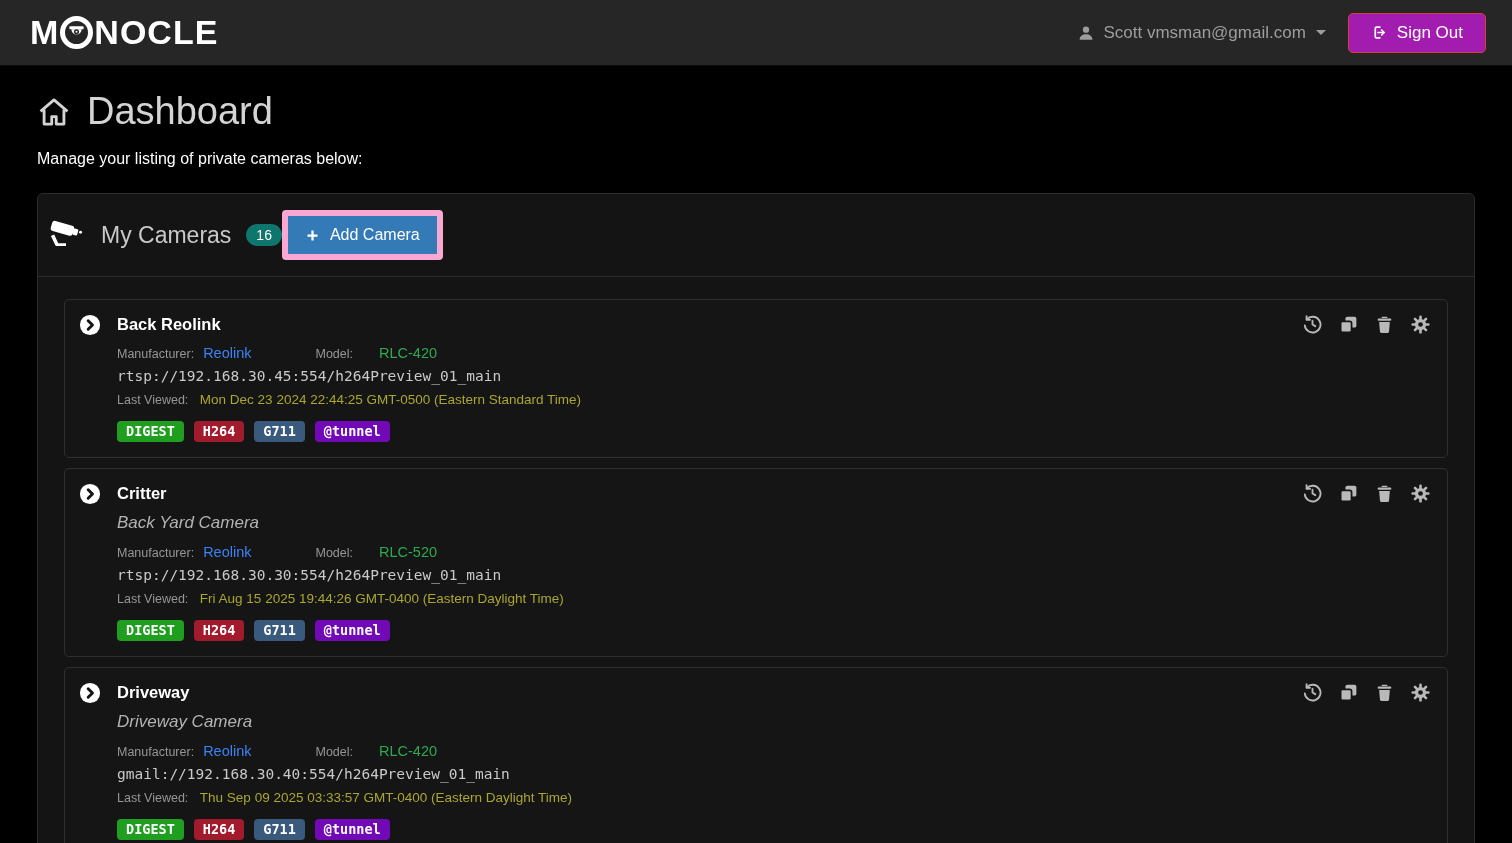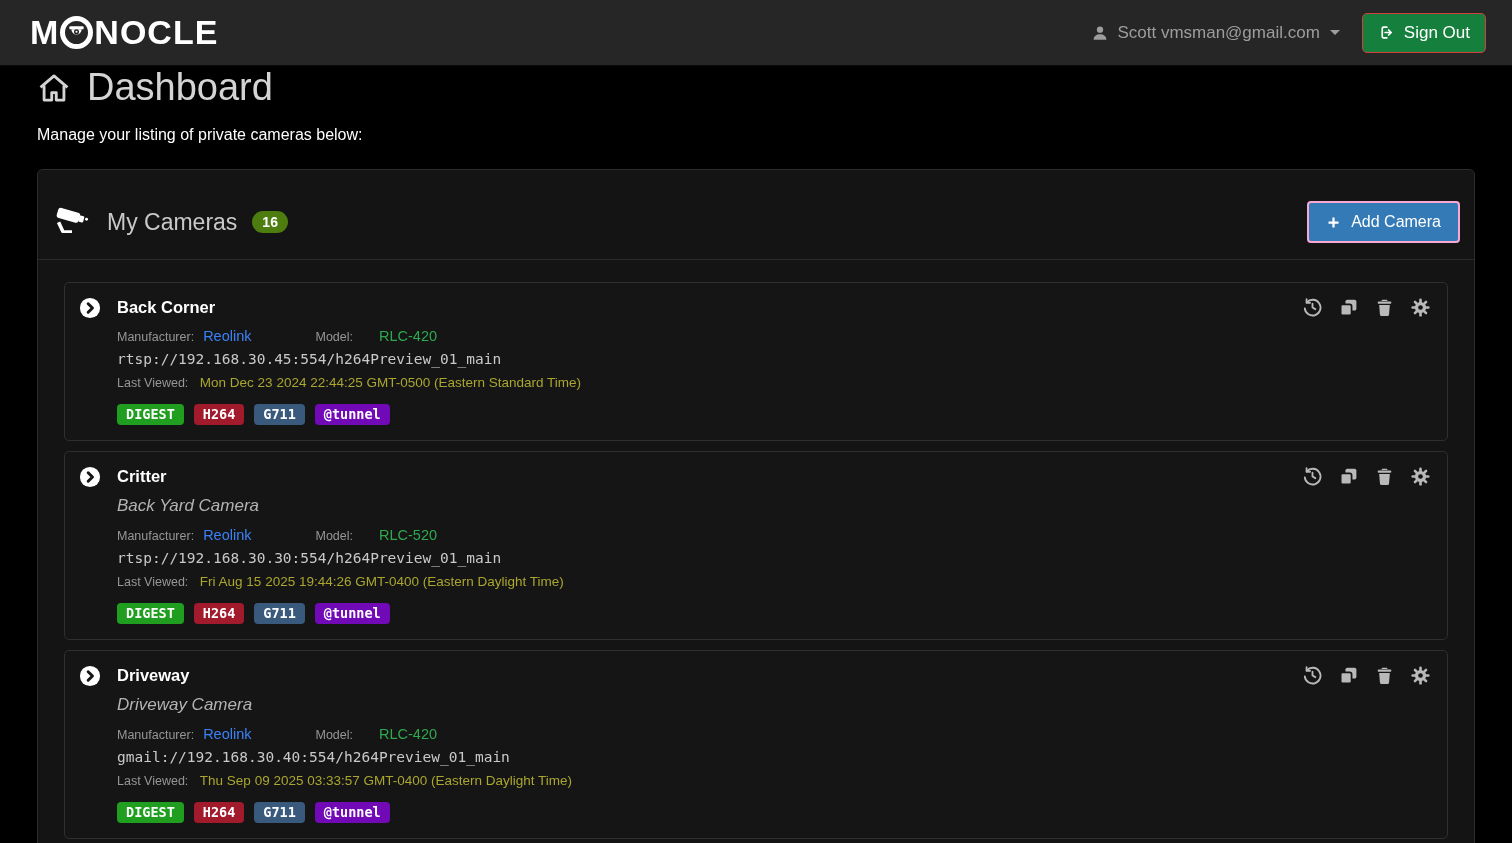--- a/index.html
+++ b/index.html
@@ -47,69 +47,69 @@
   }
   .user-menu svg { width: 18px; height: 18px; }
   .caret {
     width: 0; height: 0; margin-left: 2px;
     border-left: 5px solid transparent;
     border-right: 5px solid transparent;
     border-top: 5px solid #9d9d9d;
   }
   .btn-signout {
     display: flex; align-items: center; gap: 9px;
-    background: #15803d;
+    background: #a21caf;
     border: 1px solid #d43f3a;
     color: #fff;
     font-size: 17px;
     font-family: "Liberation Sans", sans-serif;
     border-radius: 5px;
-    padding: 9px 15px;
+    padding: 9px 22px;
     cursor: pointer;
   }
   .btn-signout svg { width: 17px; height: 17px; }
 
   
   .main { padding: 0 37px; }
   .page-title {
+    margin-top: 24px;
     display: flex; align-items: center; gap: 16px;
     color: #d4d4d4;
     font-size: 38px;
     font-weight: 500;
   }
   .page-title svg { width: 34px; height: 34px; }
   .page-subtitle { margin-top: 17px; font-size: 16px; color: #fdfdfd; }
 
   
   .card {
     margin-top: 25px;
     background: #141414;
     border: 1px solid #2d2d2d;
     border-radius: 6px;
     overflow: hidden;
   }
   .card-header {
-    display: flex; align-items: center; justify-content: space-between;
-    padding: 16px 14px;
+    display: flex; align-items: center; 
+    padding: 16px 8px;
     border-bottom: 1px solid #2a2a2a;
-    margin-top: 15px;
   }
   .card-header-left { display: flex; align-items: center; gap: 15px; }
   .card-header-left svg { width: 40px; height: 32px; }
   .card-title { font-size: 23px; color: #c9c9c9; }
   .count-badge {
-    background: #4d7c0f; color: #fff;
-    font-size: 14px; font-weight: bold;
+    background: #0f766e; color: #fff;
+    font-size: 14px; font-weight: normal;
     border-radius: 11px;
     padding: 3px 10px;
   }
   .btn-add {
     display: flex; align-items: center; gap: 10px;
     background: #337ab7;
-    border: 2px solid #f9a8d4;
+    border: 6px solid #f9a8d4;
     color: #fff;
     font-size: 16px;
     font-family: "Liberation Sans", sans-serif;
     border-radius: 4px;
     padding: 10px 17px;
     cursor: pointer;
   }
   .btn-add svg { width: 15px; height: 15px; }
 
   
@@ -269,21 +269,21 @@
       </button>
     </div>
     <div class="row-flex">
       <button class="chev-btn">
         <svg viewBox="0 0 24 24">
           <circle cx="12" cy="12" r="11" fill="#fff"></circle>
           <path d="M10 7.3 14.7 12 10 16.7" fill="none" stroke="#151515" stroke-width="3.2" stroke-linecap="round" stroke-linejoin="round"></path>
         </svg>
       </button>
       <div class="row-content">
-        <h3 class="cam-name">Back Corner</h3>
+        <h3 class="cam-name">Back Reolink</h3>
         <p class="cam-meta">
           <span class="lbl">Manufacturer:</span>
           <span class="mfr">Reolink</span>
           <span class="lbl">Model:</span>
           <span class="mdl">RLC-420</span>
         </p>
         <p class="cam-url">rtsp://192.168.30.45:554/h264Preview_01_main</p>
         <p class="cam-lv">
           <span class="lbl">Last Viewed:</span>
           <span class="ts">Mon Dec 23 2024 22:44:25 GMT-0500 (Eastern Standard Time)</span>

